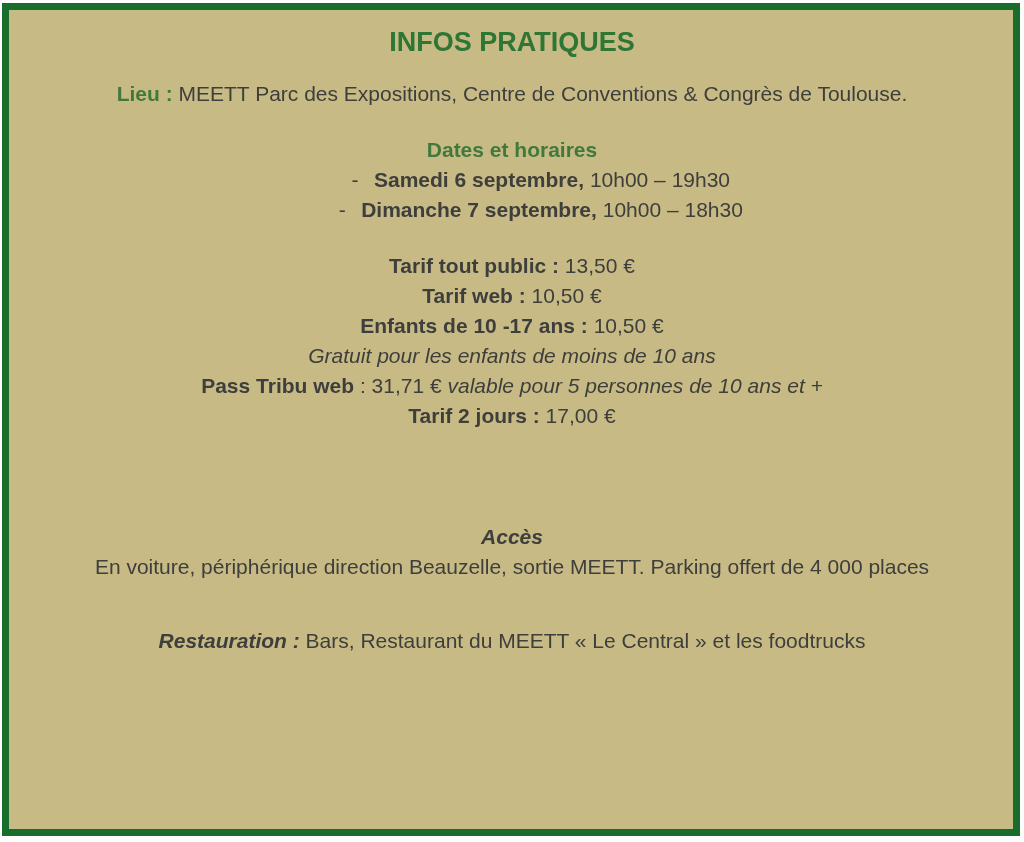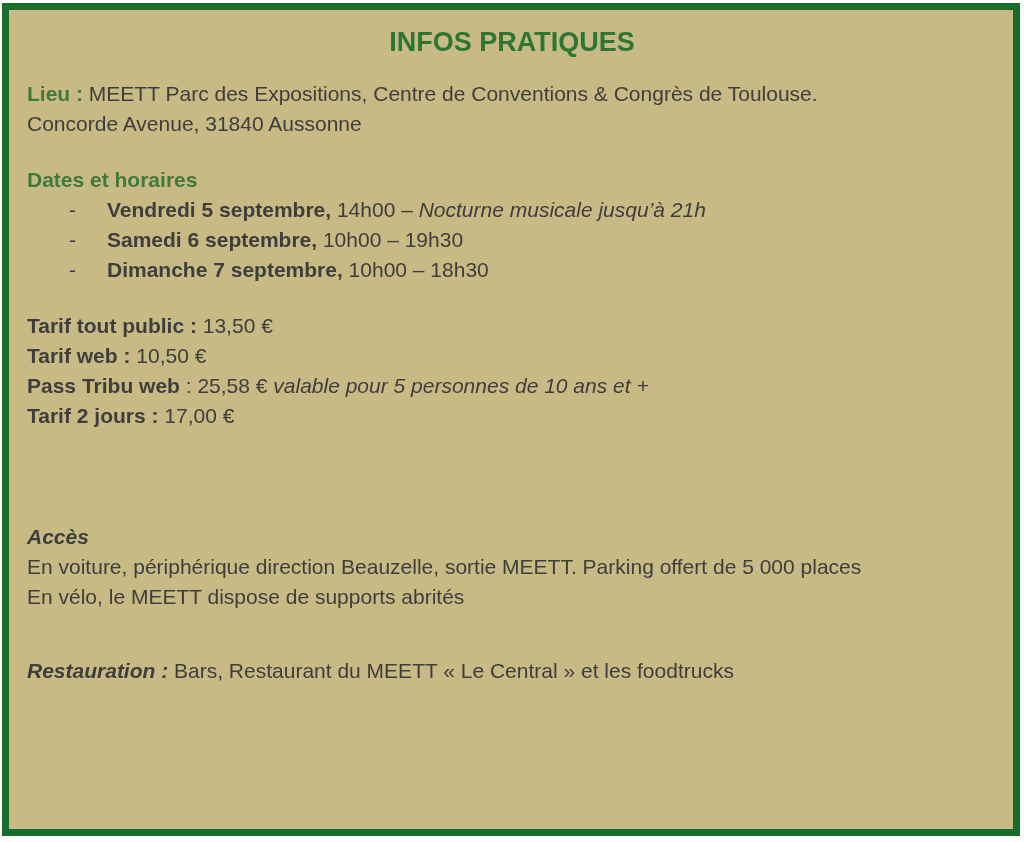--- a/index.html
+++ b/index.html
@@ -27,21 +27,21 @@
 
   .title {
     font-size: 27px;
     line-height: 33px;
     font-weight: bold;
     color: var(--green-dark, #2d7634);
     text-align: center;
     margin: 8px 0 20px 0;
   }
 
-  .line { min-height: 30px; }
+  .line { min-height: 30px; text-align: center; }
 
   .green  { color: var(--green, #41793c); }
   .bold   { font-weight: bold; }
   .italic { font-style: italic; }
   .bolditalic { font-weight: bold; font-style: italic; margin-top: 47px; }
 
   .schedule-item { padding-left: 42px; }
   .schedule-item .bullet { display: inline-block; width: 38px; }
 
   .spacer    { height: 26px; }
@@ -49,41 +49,40 @@
 </style>
 </head>
 <body>
 
 <div class="page">
   <div class="panel">
 
     <div class="title">INFOS PRATIQUES</div>
 
     <div class="line"><span class="green bold">Lieu :</span><span> MEETT Parc des Expositions, Centre de Conventions &amp; Congrès de Toulouse.</span></div>
-    <div class="line">Concorde Avenue, 31840 Aussonne</div>
 
     <div class="spacer"></div>
 
     <div class="line green bold">Dates et horaires</div>
 
-    <div class="line schedule-item"><span class="bullet">-</span><span class="bold">Vendredi 5 septembre,</span><span> 14h00 – </span><span class="italic">Nocturne musicale jusqu’à 21h</span></div>
     <div class="line schedule-item"><span class="bullet">-</span><span class="bold">Samedi 6 septembre,</span><span> 10h00 – 19h30</span><span class="italic"></span></div>
     <div class="line schedule-item"><span class="bullet">-</span><span class="bold">Dimanche 7 septembre,</span><span> 10h00 – 18h30</span><span class="italic"></span></div>
 
     <div class="spacer"></div>
 
     <div class="line"><span class="bold">Tarif tout public :</span><span> 13,50 €</span></div>
     <div class="line"><span class="bold">Tarif web :</span><span> 10,50 €</span></div>
-    <div class="line"><span class="bold">Pass Tribu web</span><span> : 25,58 € </span><span class="italic">valable pour 5 personnes de 10 ans et +</span></div>
+    <div class="line"><span class="bold">Enfants de 10 -17 ans :</span><span> 10,50 €</span></div>
+    <div class="line italic">Gratuit pour les enfants de moins de 10 ans</div>
+    <div class="line"><span class="bold">Pass Tribu web</span><span> : 31,71 € </span><span class="italic">valable pour 5 personnes de 10 ans et +</span></div>
     <div class="line"><span class="bold">Tarif 2 jours :</span><span> 17,00 €</span></div>
 
     <div class="spacer-lg"></div>
 
     <div class="line bolditalic">Accès</div>
-    <div class="line">En voiture, périphérique direction Beauzelle, sortie MEETT. Parking offert de 5 000 places</div>
-    <div class="line">En vélo, le MEETT dispose de supports abrités</div>
+    <div class="line">En voiture, périphérique direction Beauzelle, sortie MEETT. Parking offert de 4 000 places</div>
 
     <div class="spacer-lg"></div>
 
     <div class="line"><span class="bolditalic">Restauration :</span><span> Bars, Restaurant du MEETT « Le Central » et les foodtrucks</span></div>
 
   </div>
 </div>
 
 </body></html>

